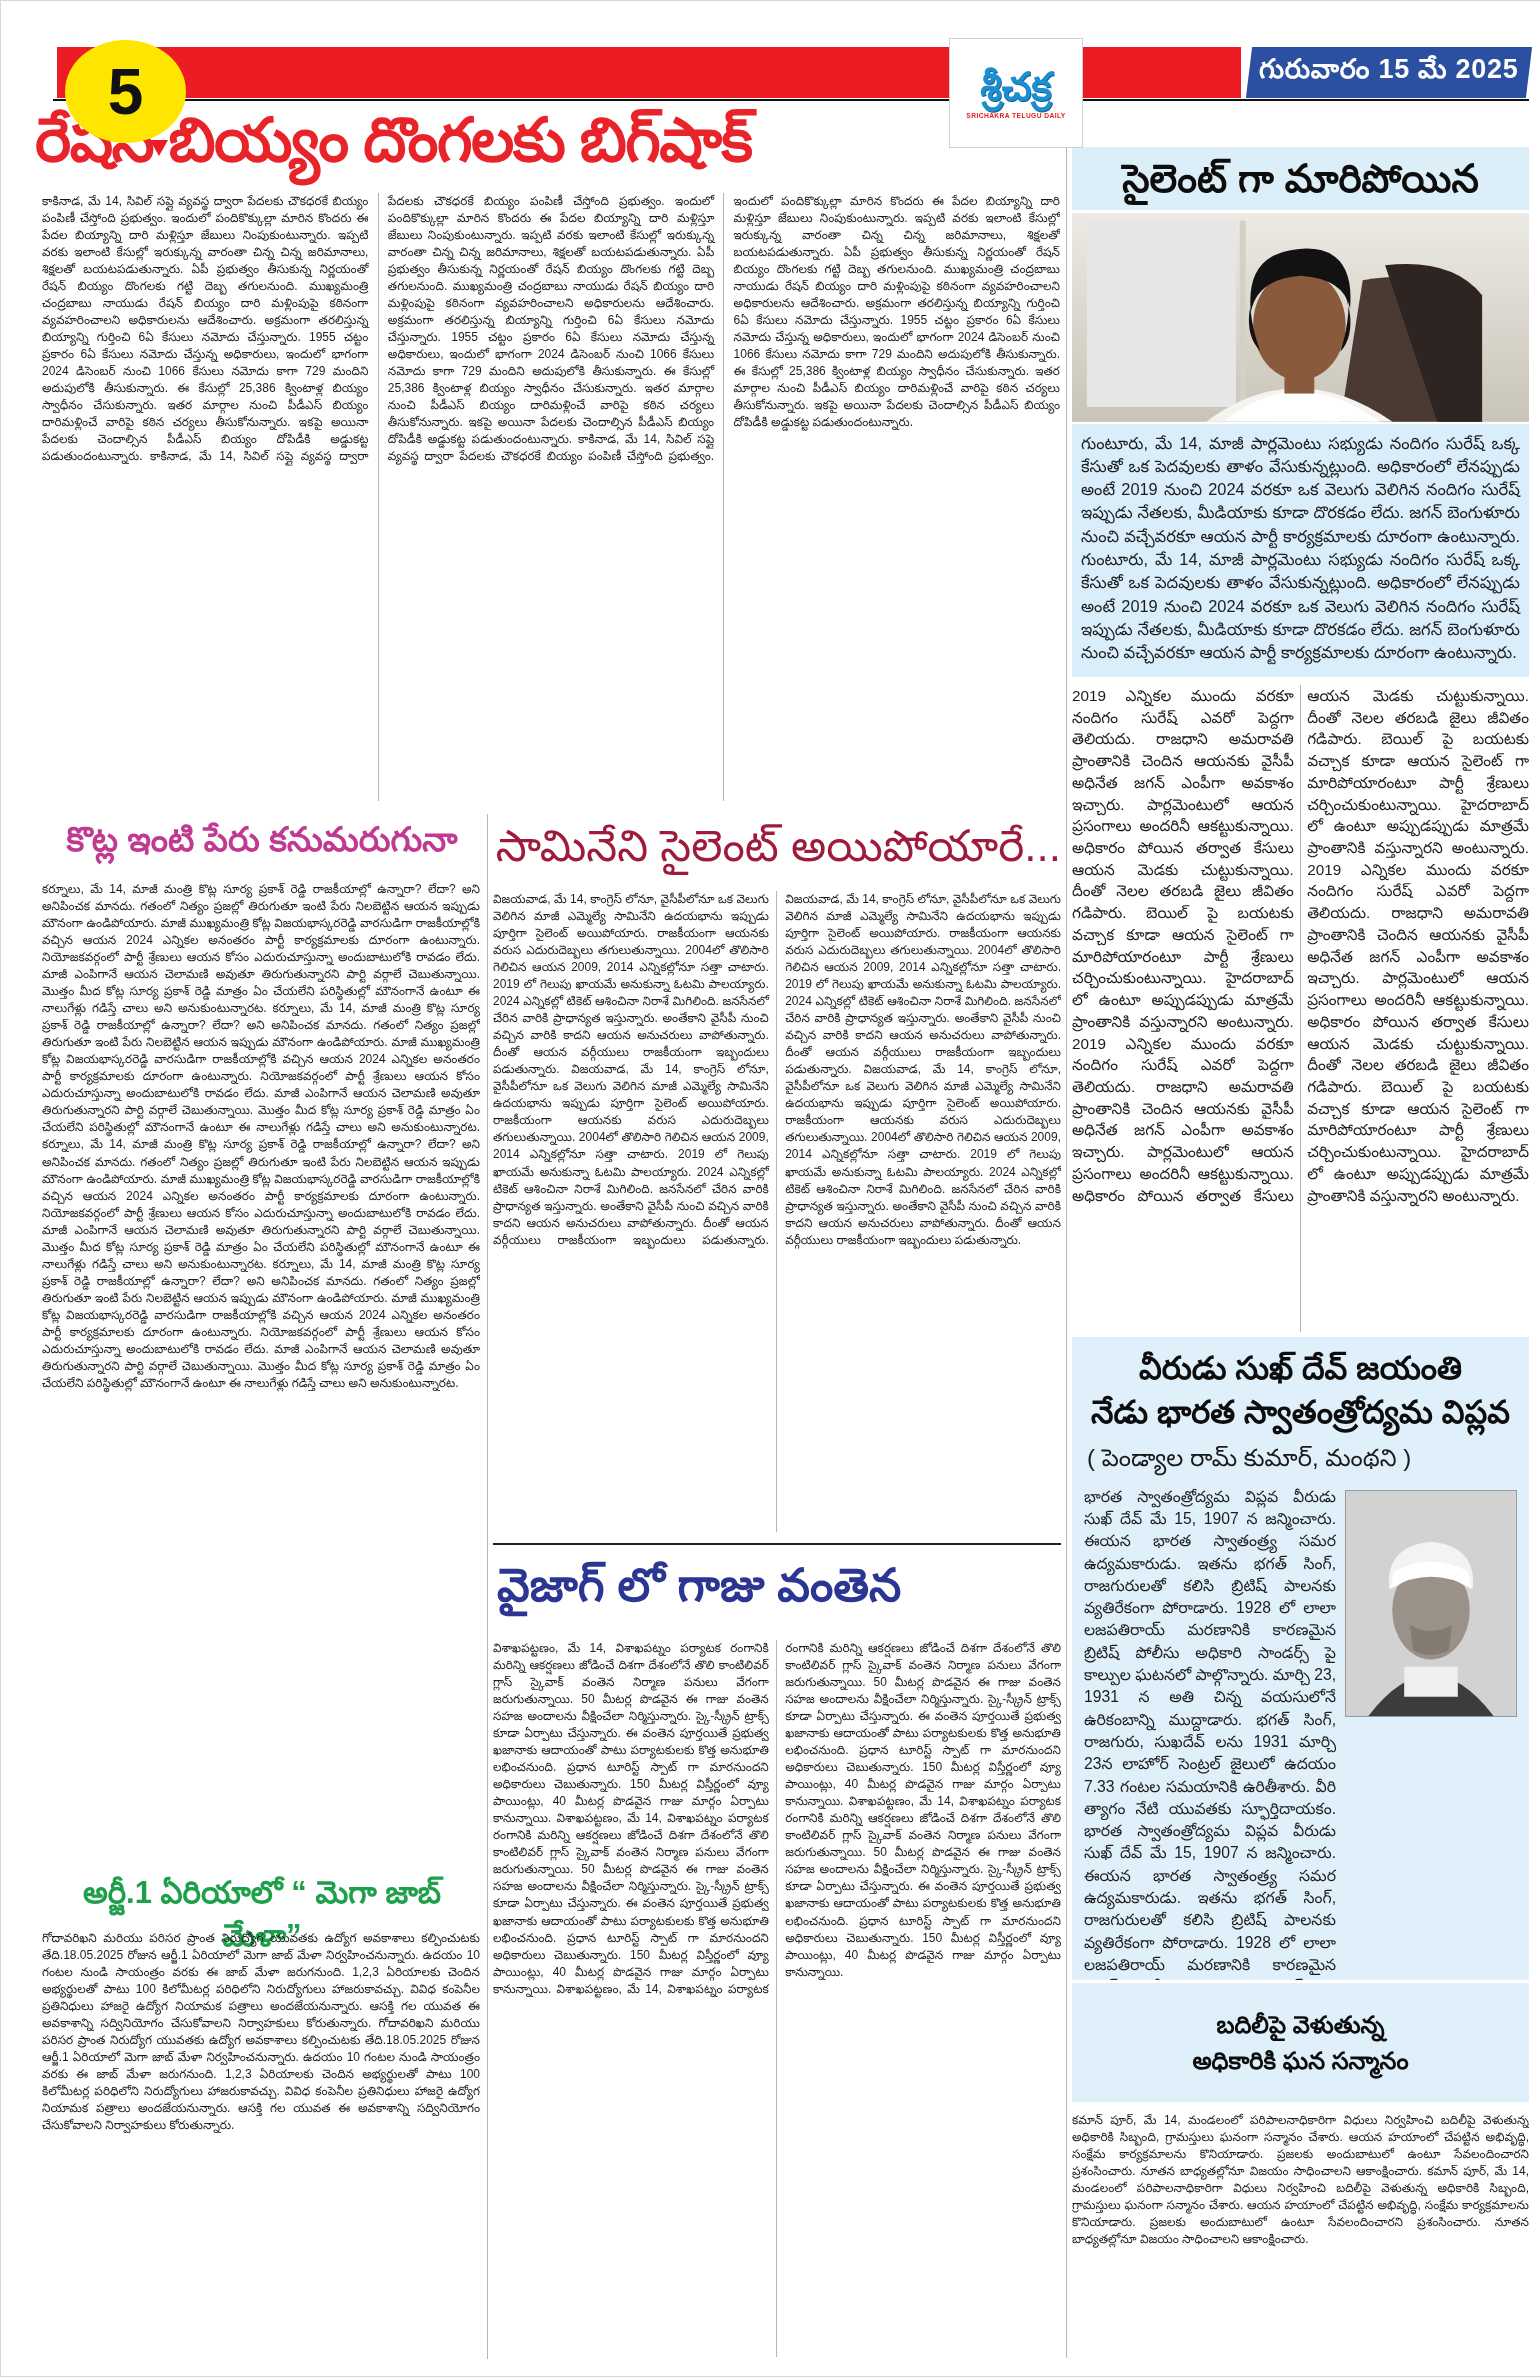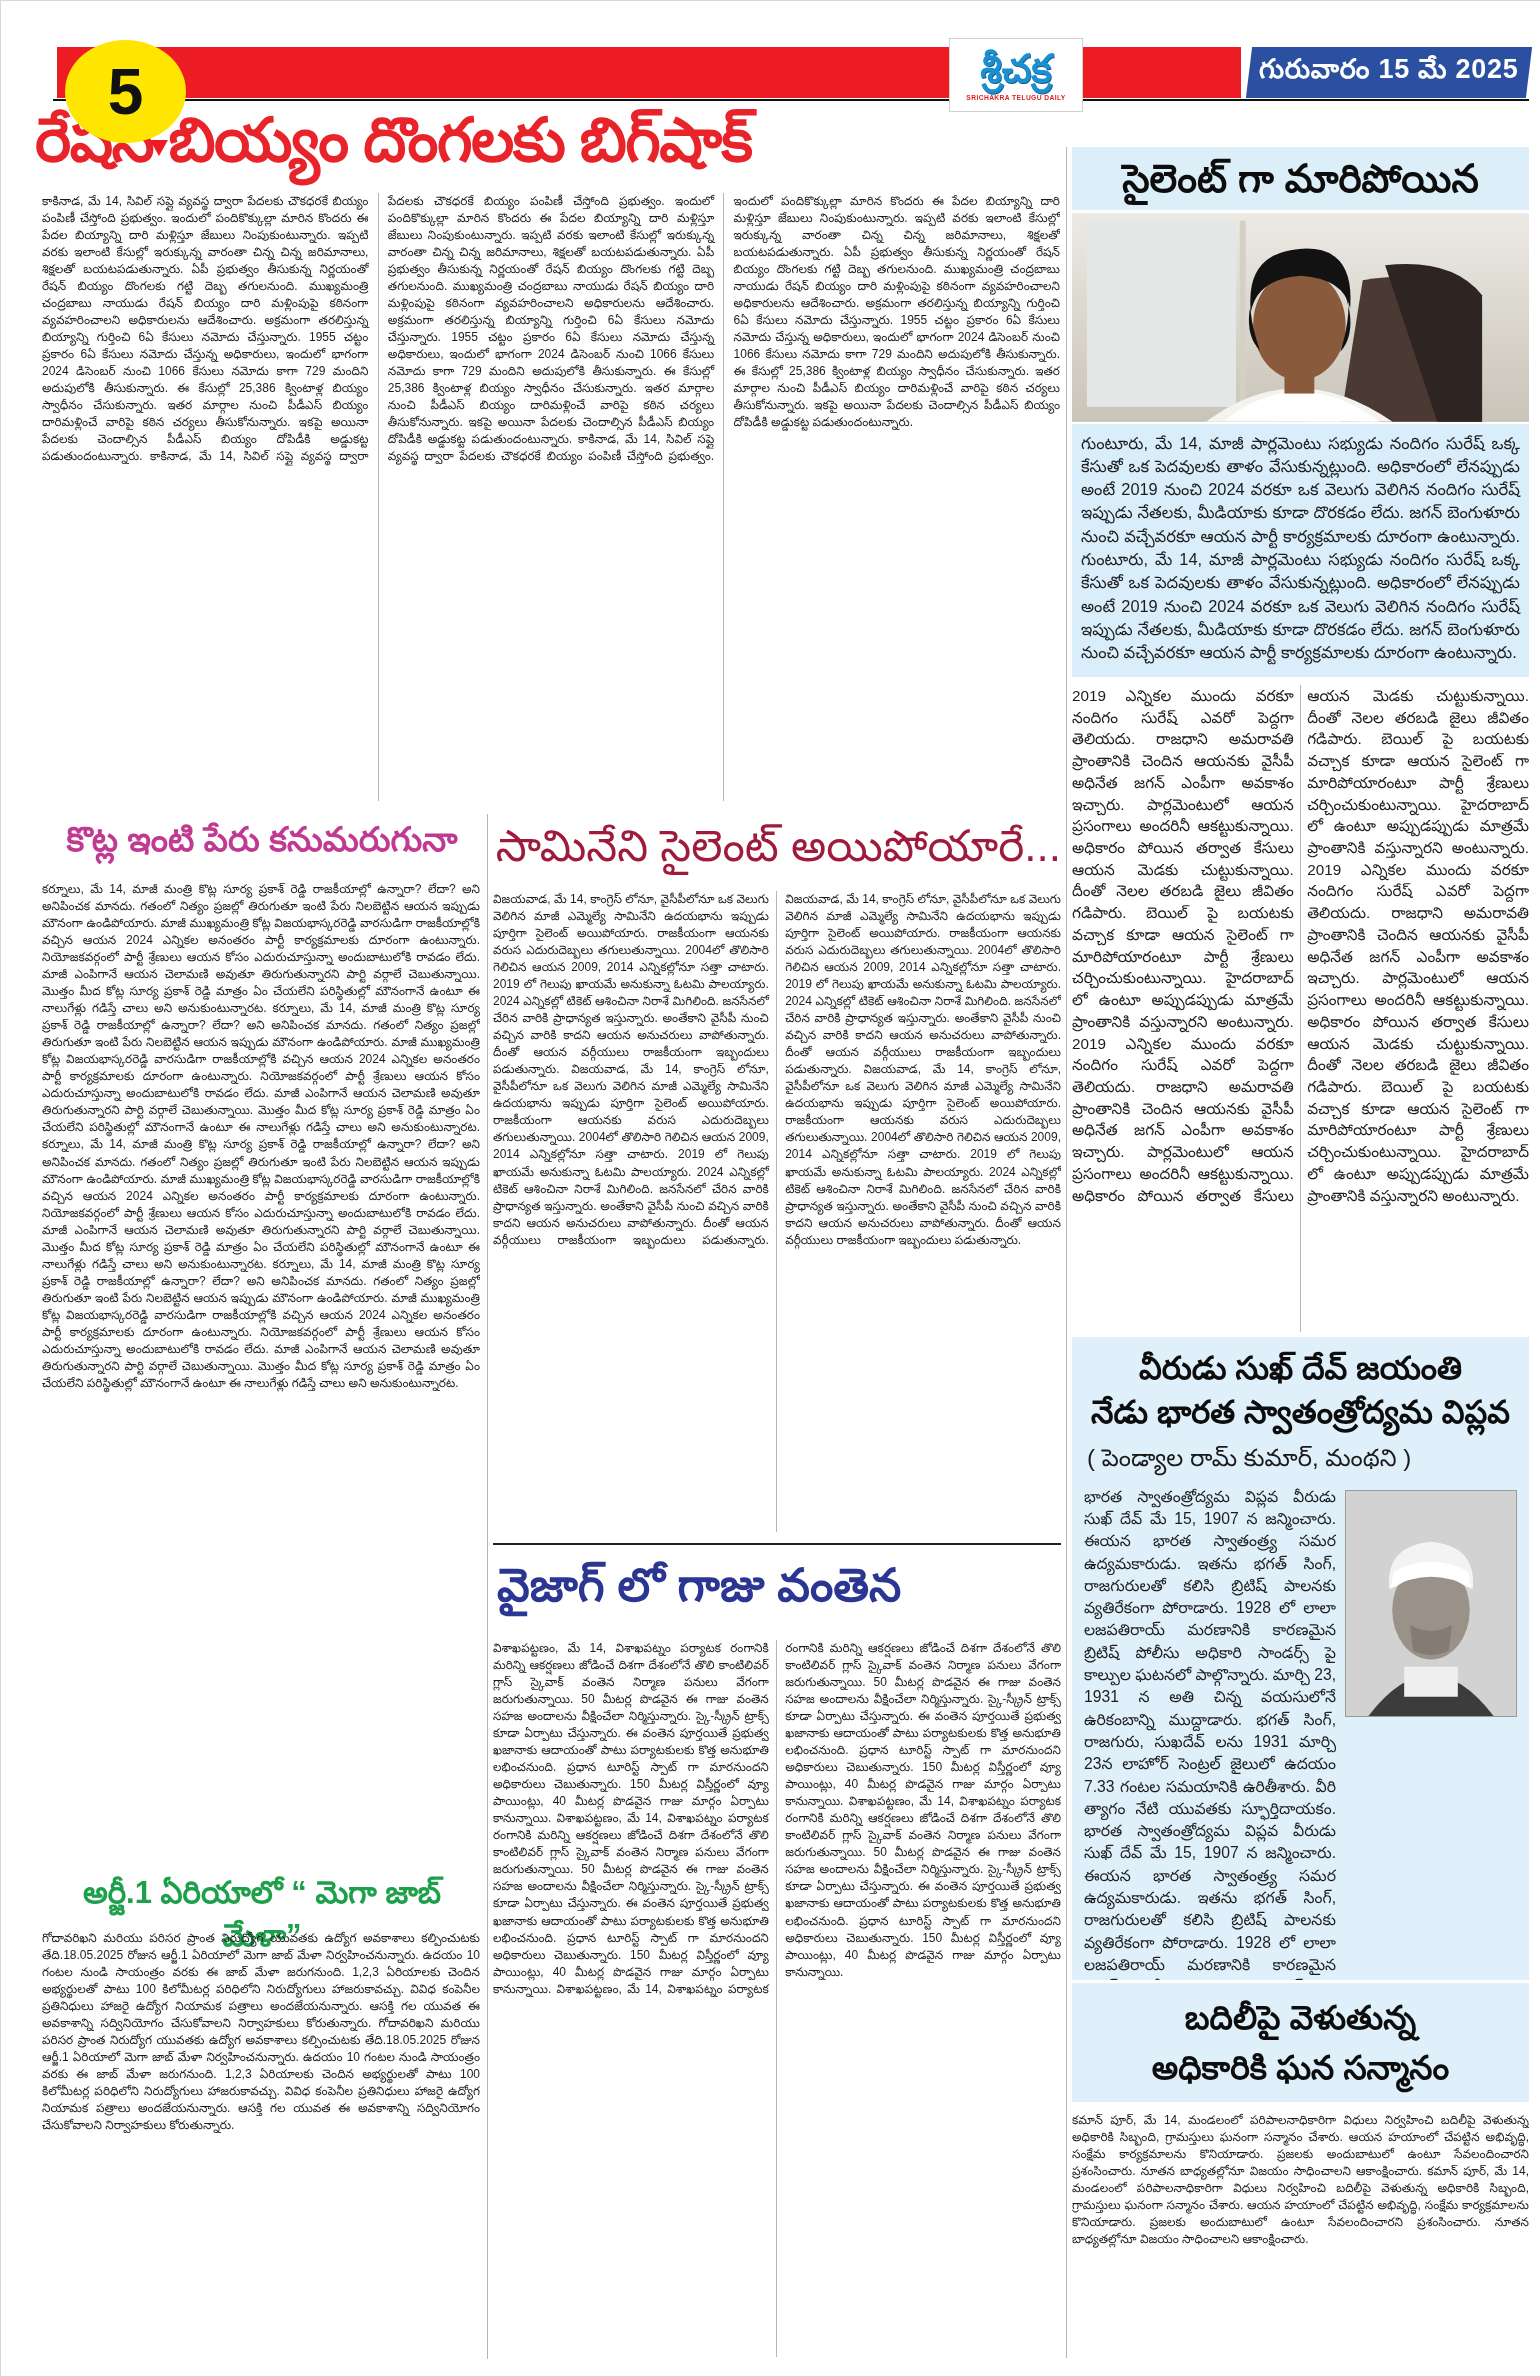--- a/index.html
+++ b/index.html
@@ -11,21 +11,21 @@
   .top-rule{left:52px;top:98px;width:1476px;height:2.2px;background:#111;}
   .header-bar{left:56px;top:46px;width:1184px;height:51px;background:#ed1c24;}
   .date-box{left:1248px;top:46px;width:280px;height:51px;background:#2b50a1;
             transform:skewX(-7deg);display:flex;align-items:center;justify-content:center;}
   .date-box span{transform:skewX(7deg);color:#fff;font-size:27px;font-weight:bold;letter-spacing:0.7px;}
   .page-circle{left:64px;top:39px;width:121px;height:103px;background:#ffe600;border-radius:50%;
                display:flex;align-items:center;justify-content:center;z-index:3;}
   .page-circle span{font-size:64px;font-weight:bold;color:#111;}
   .balloon-tail{left:149px;top:139px;width:0;height:0;border-left:9px solid transparent;
                 border-right:9px solid transparent;border-top:16.4px solid #ed1c24;z-index:2;}
-  .logo-box{left:948px;top:37px;width:134px;height:74px;background:#fff;border:0.7px solid #d0d0d0;
+  .logo-box{left:948px;top:37px;width:134px;height:110px;background:#fff;border:0.7px solid #d0d0d0;
             z-index:4;display:flex;flex-direction:column;align-items:center;justify-content:center;}
   .logo-main{color:#1d8fd1;font-size:39px;font-weight:bold;text-shadow:0.7px 0.7px 0 #0c5e92;line-height:1;}
   .logo-tag{color:#e02020;font-size:6.7px;font-weight:bold;margin-top:6px;letter-spacing:0.4px;}
   
   .main-headline{left:34px;top:104px;width:1033px;height:82px;color:#e8232a;
                  font-size:61px;font-weight:bold;white-space:nowrap;letter-spacing:-1.5px;z-index:1;}
   .hl-magenta{color:#c13a92;font-size:34px;font-weight:bold;text-align:center;}
   .hl-maroon{color:#9e1b3c;font-size:44px;font-weight:normal;text-align:right;}
   .hl-blue{color:#2b3693;font-size:46px;font-weight:bold;}
   .hl-green{color:#1ea04b;font-size:31px;font-weight:bold;text-align:center;}
@@ -35,21 +35,21 @@
   .cols2{column-count:2;column-gap:16.4px;column-rule:0.7px solid #b5b5b5;}
   .cols3{column-count:3;column-gap:19.4px;column-rule:0.7px solid #b5b5b5;}
   .vrule{width:0.7px;background:#b5b5b5;}
   .hrule{background:#222;}
   .tint{background:#d9edfa;}
   .sukhdev-box{background:#dff0fb;padding:10.4px 12px;overflow:hidden;}
   .sd-h{color:#0d0d0d;font-size:32px;font-weight:bold;text-align:center;line-height:1.35;}
   .sd-by{font-size:24px;text-align:left;margin:10.4px 0 7.5px 3px;}
   .sd-photo{float:right;width:170px;height:225px;margin:4.5px 0 6px 9px;border:0.7px solid #9a9a9a;}
   .transfer-band{background:#dff0fb;display:flex;flex-direction:column;align-items:center;justify-content:center;}
-  .transfer-band div{color:#0d0d0d;font-size:33px;font-weight:bold;line-height:1.5;}
+  .transfer-band div{color:#0d0d0d;font-size:24px;font-weight:bold;line-height:1.5;}
 </style>
 </head>
 <body>
 
 <div id="page">
 
   <div class="abs top-rule"></div>
   <div class="abs header-bar"></div>
   <div class="abs date-box">
     <span>గురువారం  15 మే 2025</span>

